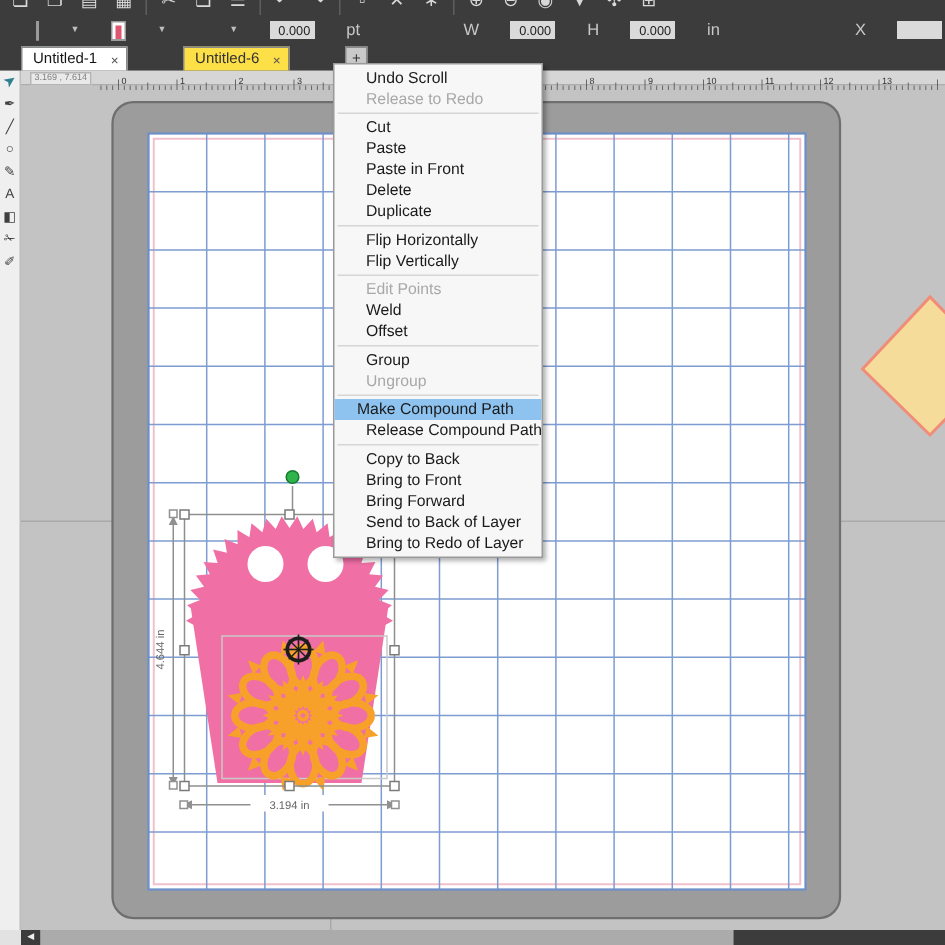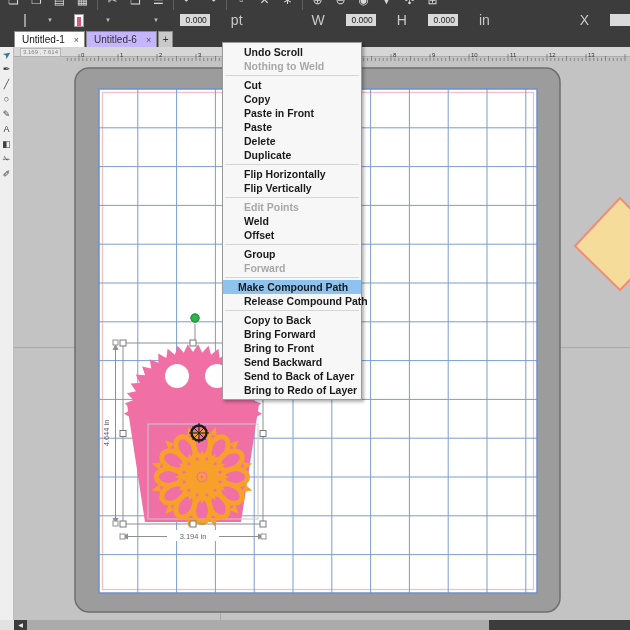--- a/index.html
+++ b/index.html
@@ -11,33 +11,33 @@
   #toolbar-row1{position:absolute;left:0;top:0;width:630px;height:10px;background:#3C3C3C;z-index:20;
     display:flex;align-items:flex-start;overflow:hidden;padding-left:2px;box-sizing:border-box;}
   .t1-icon{color:#D8D8D8;font-size:12px;line-height:20px;width:23px;text-align:center;margin-top:-10px;}
   .t1-sep{width:1px;height:10px;background:#5E5E5E;margin:0 3px;}
   
   #toolbar-row2{position:absolute;left:0;top:10px;width:630px;height:20px;background:#3C3C3C;z-index:20;
     display:flex;align-items:center;gap:21px;padding-left:3px;box-sizing:border-box;overflow:hidden;}
   .caret{color:#BDBDBD;font-size:6px;line-height:6px;}
   .fld{background:#DADADA;color:#222;font-size:8.5px;height:12px;line-height:12px;padding:0 3px;
        min-width:24px;text-align:right;}
-  .lbl{color:#C8C8C8;font-size:14px;}
+  .lbl{color:#C8C8C8;font-size:11px;}
   .v-sep{width:1px;height:16px;background:#5E5E5E;margin:0 3px;}
   #fill-swatch{width:24px;height:13px;border:1px solid #9A9A9A;box-sizing:border-box;}
   #stroke-swatch{width:22px;height:13px;border:1px solid #9A9A9A;background:#FFF;box-sizing:border-box;}
   #stroke-swatch .inner{margin:2px;height:5px;border:2px solid #DF5672;}
   .line-style{width:38px;border-top:1px solid #C9C9C9;height:0;}
   
   #tab-bar{position:absolute;left:0;top:30px;width:630px;height:17px;background:#3C3C3C;z-index:20;
-    display:flex;align-items:flex-end;padding-left:14px;box-sizing:border-box;}
+    display:flex;align-items:flex-end;padding-left:14px;box-sizing:border-box;gap:36px;}
   .tab{height:16px;display:flex;align-items:center;padding:0 5px 0 7px;font-size:10px;
     border:1px solid #8A8A8A;border-bottom:none;margin-right:1px;box-sizing:border-box;}
   .tab.active{background:#FFF;color:#151515;}
-  .tab:not(.active){background:#c4b5fd;color:#333;margin-top:42px;}
+  .tab:not(.active){background:#fde047;color:#333;margin-top:42px;}
   .tab-close{margin-left:9px;font-size:9px;color:#555;}
   .new-tab{width:15px;height:16px;background:#C9C9C9;border:1px solid #8A8A8A;border-bottom:none;
     font-size:10px;color:#333;text-align:center;line-height:15px;box-sizing:border-box;}
   
   #ruler{position:absolute;left:14px;top:47px;width:616px;height:10px;background:#D6D6D6;z-index:15;
     border-bottom:1px solid #ADADAD;box-sizing:border-box;}
   #readout{position:absolute;left:6px;top:1px;background:#E9E9E9;border:1px solid #B5B5B5;
     font-size:6px;color:#808080;padding:0 2px;height:7px;line-height:7px;white-space:nowrap;}
   #ruler-corner{position:absolute;left:0px;top:-3px;font-size:6px;color:#4A4A4A;z-index:16;}
   
@@ -49,21 +49,21 @@
   
   #scrollbar{position:absolute;left:0;top:620px;width:630px;height:10px;z-index:20;display:flex;}
   .sb-pad{width:14px;background:#E2E2E2;}
   .sb-btn{width:13px;background:#3C3C3C;color:#EEE;font-size:6px;text-align:center;line-height:10px;}
   .sb-thumb{width:462px;background:#ABABAB;}
   .sb-rest{flex:1;background:#3C3C3C;}
   
   #context-menu{position:absolute;left:222px;top:42px;width:140px;background:#F7F7F7;
     border:1px solid #9A9A9A;box-shadow:2px 2px 3px rgba(0,0,0,.3);z-index:50;
     padding:2px 0;box-sizing:border-box;}
-  .menu-item{height:14px;line-height:14px;padding-left:21px;font-size:10.5px;font-weight:700;
+  .menu-item{height:14px;line-height:14px;padding-left:21px;font-size:10.5px;font-weight:400;
     color:#1A1A1A;white-space:nowrap;}
   .menu-item.disabled{color:#A8A8A8;}
   .menu-item.highlighted{background:#8EC3EF;padding-left:15px;}
   .menu-sep{height:1px;background:#D6D6D6;margin:2px 2px;}
 </style>
 </head>
 <body>
 
 <div id="app" data-name="app-window">
 
@@ -510,42 +510,40 @@
 
   <div id="scrollbar" data-name="horizontal-scrollbar">
     <div class="sb-pad" data-name="scrollbar-corner-pad"></div>
     <div class="sb-btn" data-name="scroll-left-button">◀</div>
     <div class="sb-thumb" data-name="scrollbar-thumb"></div>
     <div class="sb-rest" data-name="scrollbar-track"></div>
   </div>
 
   <div id="context-menu" data-name="context-menu">
       <div class="menu-item" data-name="menu-item-undo-scroll">Undo Scroll</div>
-      <div class="menu-item disabled" data-name="menu-item-nothing-to-redo">Nothing to Weld</div>
+      <div class="menu-item disabled" data-name="menu-item-nothing-to-redo">Release to Redo</div>
       <div class="menu-sep" data-name="menu-separator"></div>
       <div class="menu-item" data-name="menu-item-cut">Cut</div>
-      <div class="menu-item" data-name="menu-item-copy">Copy</div>
+      <div class="menu-item" data-name="menu-item-paste">Paste</div>
       <div class="menu-item" data-name="menu-item-paste-in-front">Paste in Front</div>
-      <div class="menu-item" data-name="menu-item-paste">Paste</div>
       <div class="menu-item" data-name="menu-item-delete">Delete</div>
       <div class="menu-item" data-name="menu-item-duplicate">Duplicate</div>
       <div class="menu-sep" data-name="menu-separator"></div>
       <div class="menu-item" data-name="menu-item-flip-horizontally">Flip Horizontally</div>
       <div class="menu-item" data-name="menu-item-flip-vertically">Flip Vertically</div>
       <div class="menu-sep" data-name="menu-separator"></div>
       <div class="menu-item disabled" data-name="menu-item-edit-points">Edit Points</div>
       <div class="menu-item" data-name="menu-item-weld">Weld</div>
       <div class="menu-item" data-name="menu-item-offset">Offset</div>
       <div class="menu-sep" data-name="menu-separator"></div>
       <div class="menu-item" data-name="menu-item-group">Group</div>
-      <div class="menu-item disabled" data-name="menu-item-ungroup">Forward</div>
+      <div class="menu-item disabled" data-name="menu-item-ungroup">Ungroup</div>
       <div class="menu-sep" data-name="menu-separator"></div>
       <div class="menu-item highlighted" data-name="menu-item-make-compound-path">Make Compound Path</div>
       <div class="menu-item" data-name="menu-item-release-compound-path">Release Compound Path</div>
       <div class="menu-sep" data-name="menu-separator"></div>
       <div class="menu-item" data-name="menu-item-send-to-back">Copy to Back</div>
+      <div class="menu-item" data-name="menu-item-bring-to-front">Bring to Front</div>
       <div class="menu-item" data-name="menu-item-bring-forward">Bring Forward</div>
-      <div class="menu-item" data-name="menu-item-bring-to-front">Bring to Front</div>
-      <div class="menu-item" data-name="menu-item-send-backward">Send Backward</div>
       <div class="menu-item" data-name="menu-item-send-to-back-of-layer">Send to Back of Layer</div>
       <div class="menu-item" data-name="menu-item-bring-to-front-of-layer">Bring to Redo of Layer</div>
     </div>
 </div>
 
 </body></html>

